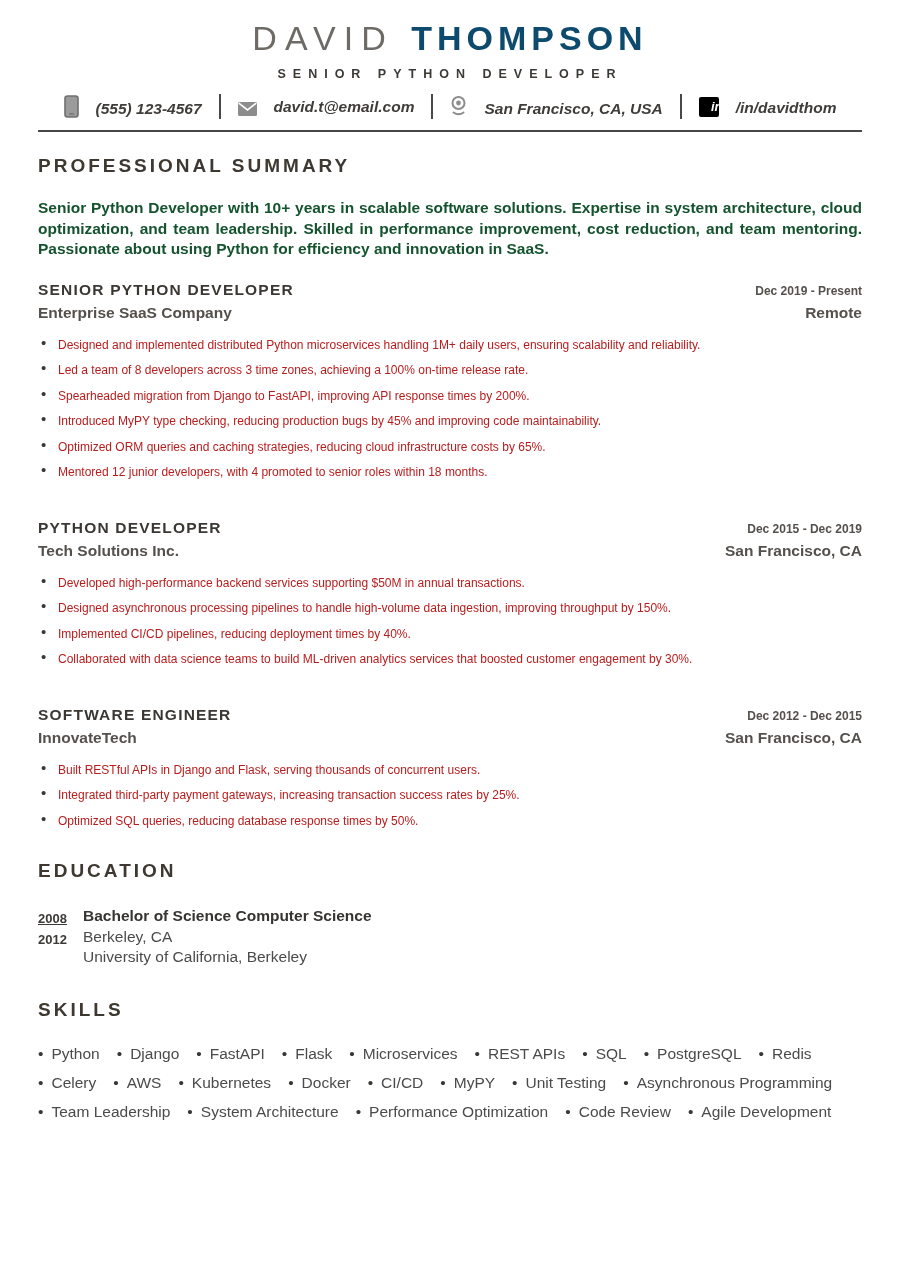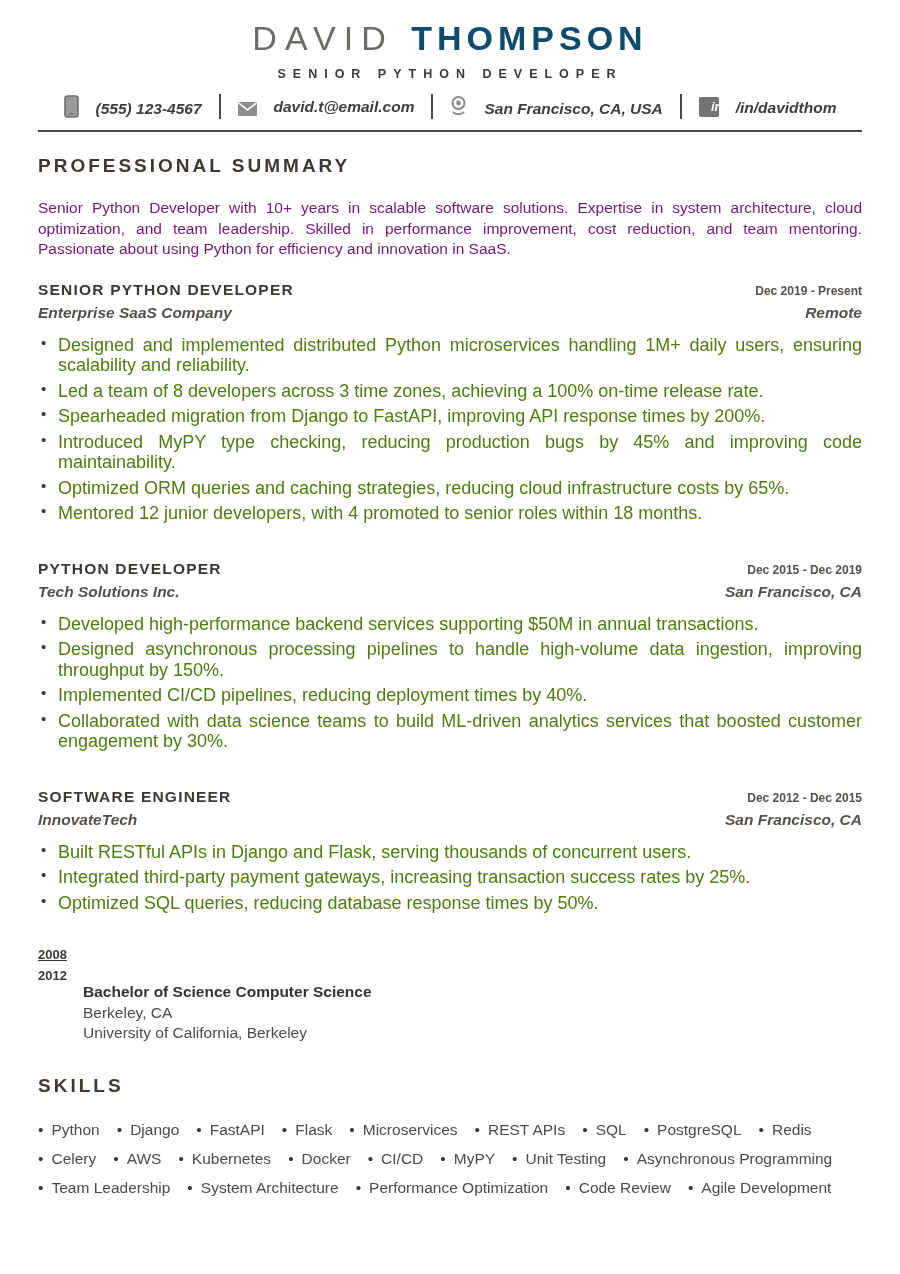--- a/index.html
+++ b/index.html
@@ -41,60 +41,61 @@
   }
   .sec-summary   { margin-top: 23px; }
   .sec-exp       { margin-top: 21px; }
   .sec-edu       { margin-top: 29px; }
   .sec-skills    { margin-top: 31px; }
 
   .summary-text {
     margin-top: 21px;
     font-size: 15.5px; line-height: 20.5px;
     text-align: justify;
-    color: #701a75;
+    color: #14532d;
+    font-weight: bold;
   }
 
   
   .job { margin-top: 20px; }
   .job + .job { margin-top: 36px; }
   .job-head { display: flex; justify-content: space-between; align-items: baseline; }
   .job-title {
     font-size: 15.5px; font-weight: 700; letter-spacing: 1.2px; color: #3b3733;
   }
   .job-dates { font-size: 12px; font-weight: 700; color: #55504b; }
   .job-sub { display: flex; justify-content: space-between; align-items: baseline; margin-top: 5px; }
   .job-company, .job-loc {
-    font-size: 15.5px; font-weight: 700; font-style: italic; color: #55504b;
+    font-size: 15.5px; font-weight: 700; color: #55504b;
   }
   .job-bullets { list-style: none; margin-top: 13px; }
   .job-bullets li {
     position: relative;
     padding-left: 20px;
-    font-size: 18px; line-height: 20.5px;
+    font-size: 12px; line-height: 20.5px;
     text-align: justify;
-    color: #4d7c0f;
+    color: #b91c1c;
     margin-bottom: 5px;
   }
   .job-bullets li::before {
     content: "•";
     position: absolute; left: 3px; top: -2px;
     color: #3b3733; font-size: 15px;
   }
 
   
   .edu-entry { display: flex; margin-top: 24px; }
   .edu-years {
     width: 32px; margin-right: 13px;
     font-size: 13px; font-weight: 700; color: #3d3935;
     line-height: 20.5px; padding-top: 3px;
   }
   .edu-year-start { text-decoration: underline; }
   .edu-detail { font-size: 15.5px; line-height: 20.5px; color: #4b4b4b; }
-  .edu-degree { font-weight: 700; color: #363330; margin-top: 40px; }
+  .edu-degree { font-weight: 700; color: #363330; }
 
   
   .skills-list {
     margin-top: 24px;
     display: flex; flex-wrap: wrap;
     column-gap: 17px; row-gap: 11px;
     font-size: 15.5px; color: #4b4b4b;
   }
   .skill-item { white-space: nowrap; }
   .skill-item::before { content: "•"; margin-right: 8px; color: #3b3733; }
@@ -137,21 +138,21 @@
           <svg width="17" height="23" viewBox="0 0 17 23">
             <circle cx="8.5" cy="8" r="6" fill="none" stroke="#8c8c8c" stroke-width="2"></circle>
             <circle cx="8.5" cy="8" r="2.4" fill="#8c8c8c"></circle>
             <path d="M3.5 17.5 Q8.5 21 13.5 17.5" fill="none" stroke="#8c8c8c" stroke-width="2" stroke-linecap="round"></path>
           </svg>
         </span>
         <span>San Francisco, CA, USA</span>
       </div>
       <div class="contact-sep"></div>
       <div class="contact-item">
-        <span class="cicon" style="width:20px;height:20px;background:#737373;border-radius:2px;color:#ffffff;font-weight:700;font-size:13px;line-height:20px;justify-content:center;padding-left:16px;">in</span>
+        <span class="cicon" style="width:20px;height:20px;background:#000000;border-radius:2px;color:#ffffff;font-weight:700;font-size:13px;line-height:20px;justify-content:center;padding-left:16px;">in</span>
         <span>/in/davidthom</span>
       </div>
     </div>
 
     <div class="hdr-rule"></div>
   </div>
 
   <div class="sec-summary">
     <div class="sec-heading">PROFESSIONAL SUMMARY</div>
     <p class="summary-text">Senior Python Developer with 10+ years in scalable software solutions. Expertise in system architecture, cloud optimization, and team leadership. Skilled in performance improvement, cost reduction, and team mentoring. Passionate about using Python for efficiency and innovation in SaaS.</p>
@@ -206,20 +207,21 @@
       </div>
       <ul class="job-bullets">
         <li>Built RESTful APIs in Django and Flask, serving thousands of concurrent users.</li>
         <li>Integrated third-party payment gateways, increasing transaction success rates by 25%.</li>
         <li>Optimized SQL queries, reducing database response times by 50%.</li>
       </ul>
     </div>
   </div>
 
   <div class="sec-edu">
+    <div class="sec-heading">EDUCATION</div>
     <div class="edu-entry">
       <div class="edu-years">
         <div class="edu-year-start">2008</div>
         <div>2012</div>
       </div>
       <div class="edu-detail">
         <div class="edu-degree">Bachelor of Science Computer Science</div>
         <div>Berkeley, CA</div>
         <div>University of California, Berkeley</div>
       </div>

